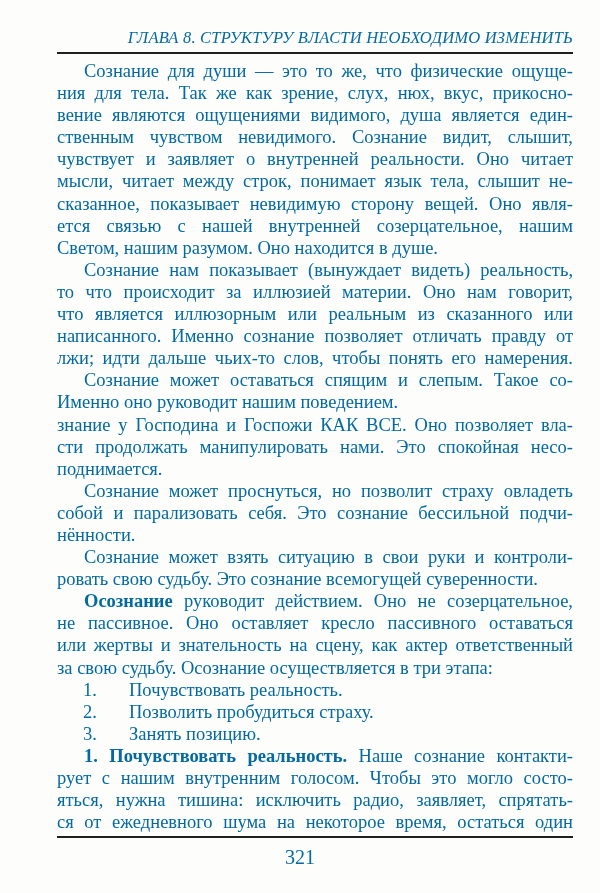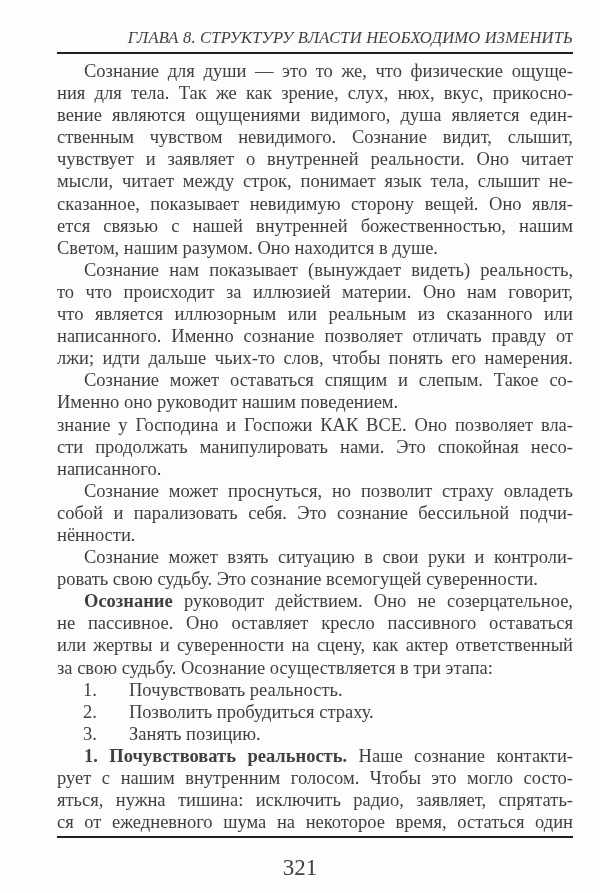--- a/index.html
+++ b/index.html
@@ -2,21 +2,21 @@
 <html><head>
 <meta charset="utf-8">
 <style>
   html, body { margin: 0; padding: 0; }
   .page {
     position: relative;
     width: 600px;
     height: 893px;
     background: #fdfdfb;
     font-family: "Liberation Serif", serif;
-    color: #404040;
+    color: #0369a1;
     overflow: hidden;
     box-sizing: border-box;
   }
   .running-head {
     padding: 27px 27px 0 57px;
     text-align: right;
     font-style: italic;
     font-size: 16.5px;
     line-height: 22px;
     letter-spacing: 0.2px;
@@ -46,61 +46,61 @@
   .b { font-weight: bold; }
   .list-line { padding-left: 26px; }
   .li-num { display: inline-block; width: 46px; }
   .footer-rule {
     margin: 3px 27px 0 57px;
     border: none;
     border-top: 2px solid #1f1f1f;
     height: 0;
   }
   .page-number {
-    margin-top: 20px;
+    margin-top: 9px;
     text-align: center;
-    font-size: 23px;
+    font-size: 20px;
     line-height: 20px;
   }
 </style>
 </head>
 <body>
 
 <div class="page">
   <div class="running-head">ГЛАВА 8. СТРУКТУРУ ВЛАСТИ НЕОБХОДИМО ИЗМЕНИТЬ</div>
   <div class="header-rule"></div>
 
   <div class="body-text">
       <div class="line first just"><span>Сознание для души — это то же, что физические ощуще-</span></div>
       <div class="line just"><span>ния для тела. Так же как зрение, слух, нюх, вкус, прикосно-</span></div>
       <div class="line just"><span>вение являются ощущениями видимого, душа является един-</span></div>
       <div class="line just"><span>ственным чувством невидимого. Сознание видит, слышит,</span></div>
       <div class="line just"><span>чувствует и заявляет о внутренней реальности. Оно читает</span></div>
       <div class="line just"><span>мысли, читает между строк, понимает язык тела, слышит не-</span></div>
       <div class="line just"><span>сказанное, показывает невидимую сторону вещей. Оно явля-</span></div>
-      <div class="line just"><span>ется связью с нашей внутренней божественностью, нашим</span></div>
+      <div class="line just"><span>ется связью с нашей внутренней созерцательное, нашим</span></div>
       <div class="line"><span>Светом, нашим разумом. Оно находится в душе.</span></div>
       <div class="line first just"><span>Сознание нам показывает (вынуждает видеть) реальность,</span></div>
       <div class="line just"><span>то что происходит за иллюзией материи. Оно нам говорит,</span></div>
       <div class="line just"><span>что является иллюзорным или реальным из сказанного или</span></div>
       <div class="line just"><span>написанного. Именно сознание позволяет отличать правду от</span></div>
       <div class="line just"><span>лжи; идти дальше чьих-то слов, чтобы понять его намерения.</span></div>
       <div class="line first just"><span>Сознание может оставаться спящим и слепым. Такое со-</span></div>
       <div class="line"><span>Именно оно руководит нашим поведением.</span></div>
       <div class="line just"><span>знание у Господина и Госпожи КАК ВСЕ. Оно позволяет вла-</span></div>
       <div class="line just"><span>сти продолжать манипулировать нами. Это спокойная несо-</span></div>
-      <div class="line"><span>написанного.</span></div>
+      <div class="line"><span>поднимается.</span></div>
       <div class="line first just"><span>Сознание может проснуться, но позволит страху овладеть</span></div>
       <div class="line just"><span>собой и парализовать себя. Это сознание бессильной подчи-</span></div>
       <div class="line"><span>нённости.</span></div>
       <div class="line first just"><span>Сознание может взять ситуацию в свои руки и контроли-</span></div>
       <div class="line"><span>ровать свою судьбу. Это сознание всемогущей суверенности.</span></div>
       <div class="line first just"><span class="b">Осознание</span><span> руководит действием. Оно не созерцательное,</span></div>
       <div class="line just"><span>не пассивное. Оно оставляет кресло пассивного оставаться</span></div>
-      <div class="line just"><span>или жертвы и суверенности на сцену, как актер ответственный</span></div>
+      <div class="line just"><span>или жертвы и знательность на сцену, как актер ответственный</span></div>
       <div class="line"><span>за свою судьбу. Осознание осуществляется в три этапа:</span></div>
       <div class="line list-line"><span class="li-num">1.</span><span>Почувствовать реальность.</span></div>
       <div class="line list-line"><span class="li-num">2.</span><span>Позволить пробудиться страху.</span></div>
       <div class="line list-line"><span class="li-num">3.</span><span>Занять позицию.</span></div>
       <div class="line first just"><span class="b">1. Почувствовать реальность.</span><span> Наше сознание контакти-</span></div>
       <div class="line just"><span>рует с нашим внутренним голосом. Чтобы это могло состо-</span></div>
       <div class="line just"><span>яться, нужна тишина: исключить радио, заявляет, спрятать-</span></div>
       <div class="line just"><span>ся от ежедневного шума на некоторое время, остаться один</span></div>
     </div>
 

